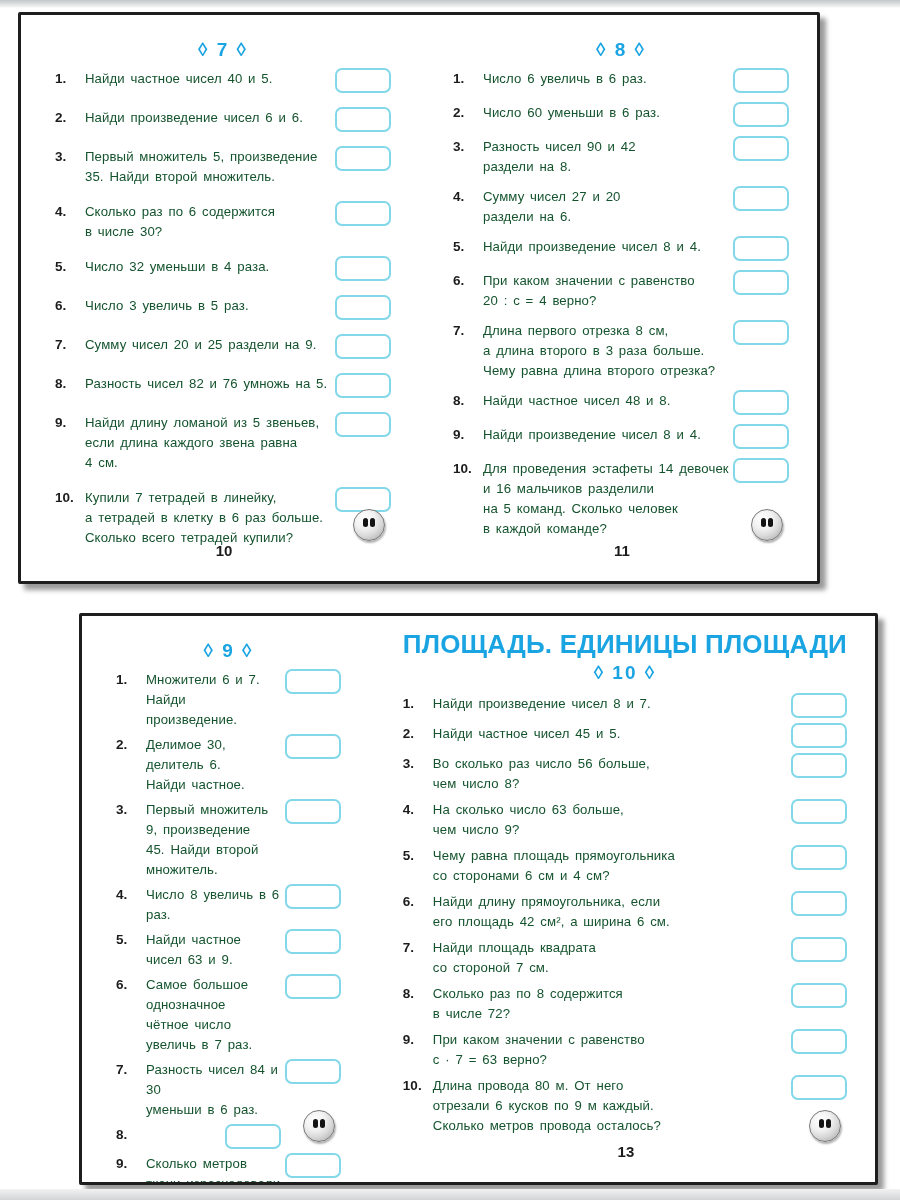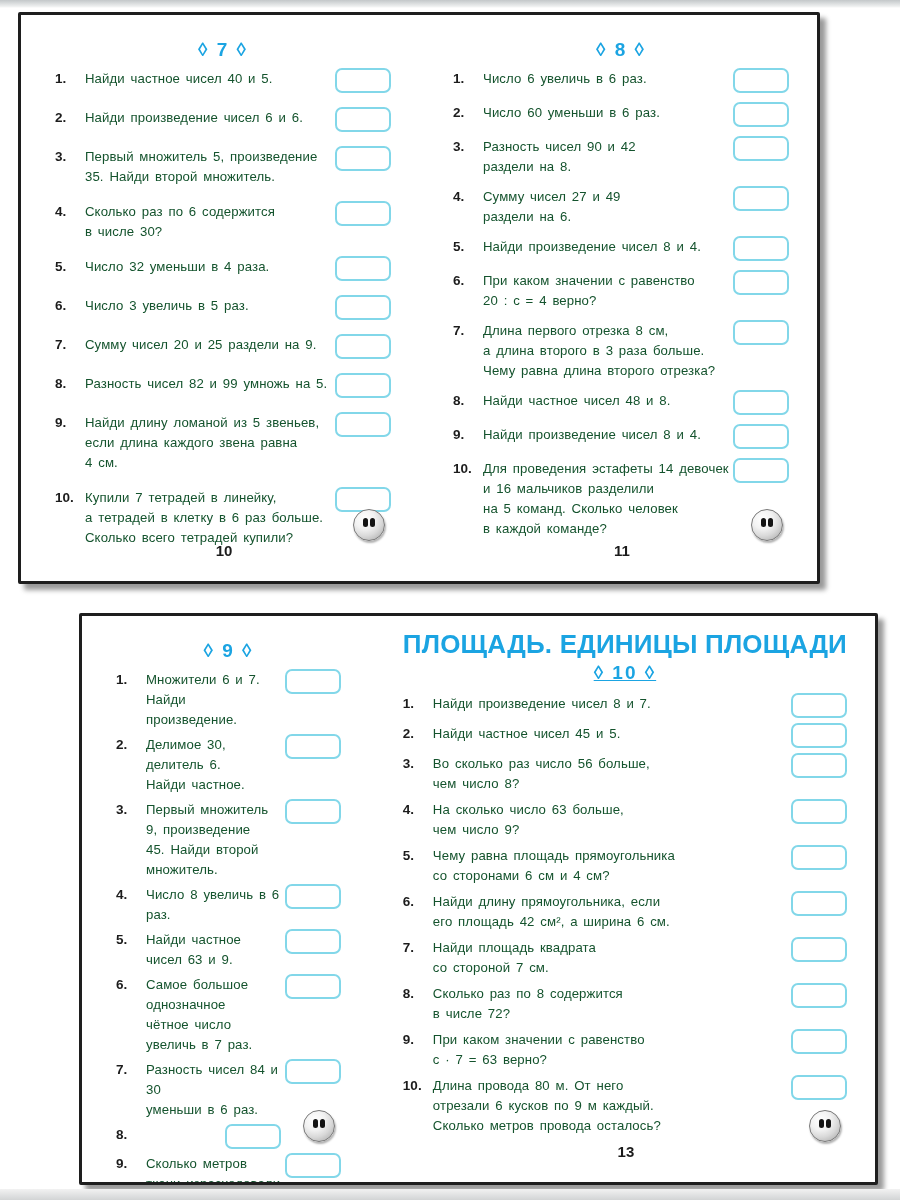--- a/index.html
+++ b/index.html
@@ -19,21 +19,21 @@
   .card-bottom{left:79px;top:613px;width:799px;height:572px;}
   .col{position:relative;flex:1 1 50%;box-sizing:border-box;padding:16px 28px 0 34px;}
   .sec{
     margin:8px 0;text-align:center;font-size:19px;line-height:22px;font-weight:bold;
     color:#1ba4e2;letter-spacing:2px;
   }
   .topic-title{
     margin:0 0 6px 0;text-align:center;font-size:26px;line-height:24px;font-weight:bold;
     color:#1ba4e2;letter-spacing:0.2px;white-space:nowrap;
   }
-  .col-10 .sec{margin:2px 0 10px 0;text-decoration:underline;}
+  .col-10 .sec{margin:2px 0 10px 0;}
   .item{display:grid;grid-template-columns:26px 1fr 56px;column-gap:4px;align-items:start;}
   .col-7 .item{margin-bottom:15px;}
   .col-8 .item{margin-bottom:10px;}
   .col-9 .item{margin-bottom:5px;}
   .col-10 .item{margin-bottom:6px;}
   .num{font-weight:bold;font-size:13.5px;line-height:20px;color:#1c1c1c;}
   .text{
     font-size:13.2px;line-height:20px;color:#14532d;white-space:pre-line;
     word-spacing:2px;letter-spacing:0.1px;
   }
@@ -96,21 +96,21 @@
             <span class="text">Число 3 увеличь в 5 раз.</span>
             <span class="answer-box"></span>
           </div>
           <div class="item">
             <span class="num">7.</span>
             <span class="text">Сумму чисел 20 и 25 раздели на 9.</span>
             <span class="answer-box"></span>
           </div>
           <div class="item">
             <span class="num">8.</span>
-            <span class="text">Разность чисел 82 и 99 умножь на 5.</span>
+            <span class="text">Разность чисел 82 и 76 умножь на 5.</span>
             <span class="answer-box"></span>
           </div>
           <div class="item">
             <span class="num">9.</span>
             <span class="text">Найди длину ломаной из 5 звеньев,
 если длина каждого звена равна
 4 см.</span>
             <span class="answer-box"></span>
           </div>
           <div class="item">
@@ -141,21 +141,21 @@
             <span class="answer-box"></span>
           </div>
           <div class="item">
             <span class="num">3.</span>
             <span class="text">Разность чисел 90 и 42
 раздели на 8.</span>
             <span class="answer-box"></span>
           </div>
           <div class="item">
             <span class="num">4.</span>
-            <span class="text">Сумму чисел 27 и 49
+            <span class="text">Сумму чисел 27 и 20
 раздели на 6.</span>
             <span class="answer-box"></span>
           </div>
           <div class="item">
             <span class="num">5.</span>
             <span class="text">Найди произведение чисел 8 и 4.</span>
             <span class="answer-box"></span>
           </div>
           <div class="item">
             <span class="num">6.</span>

